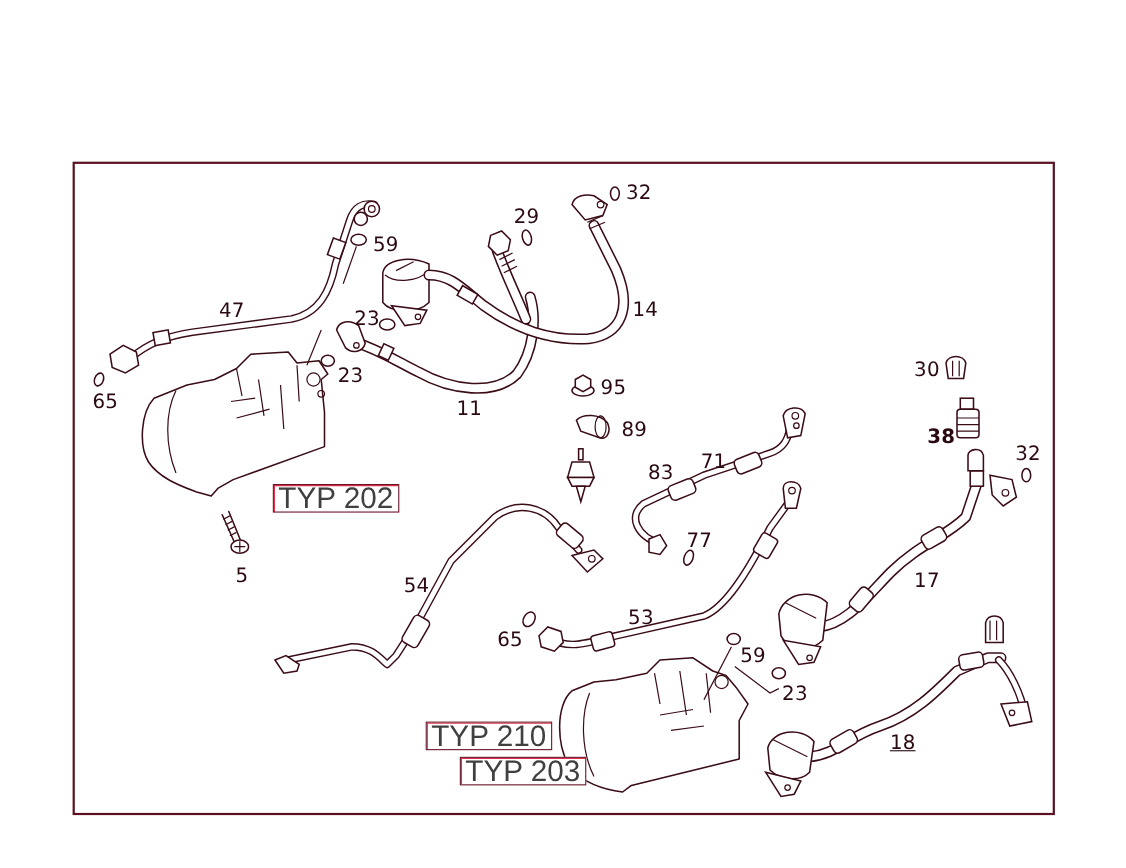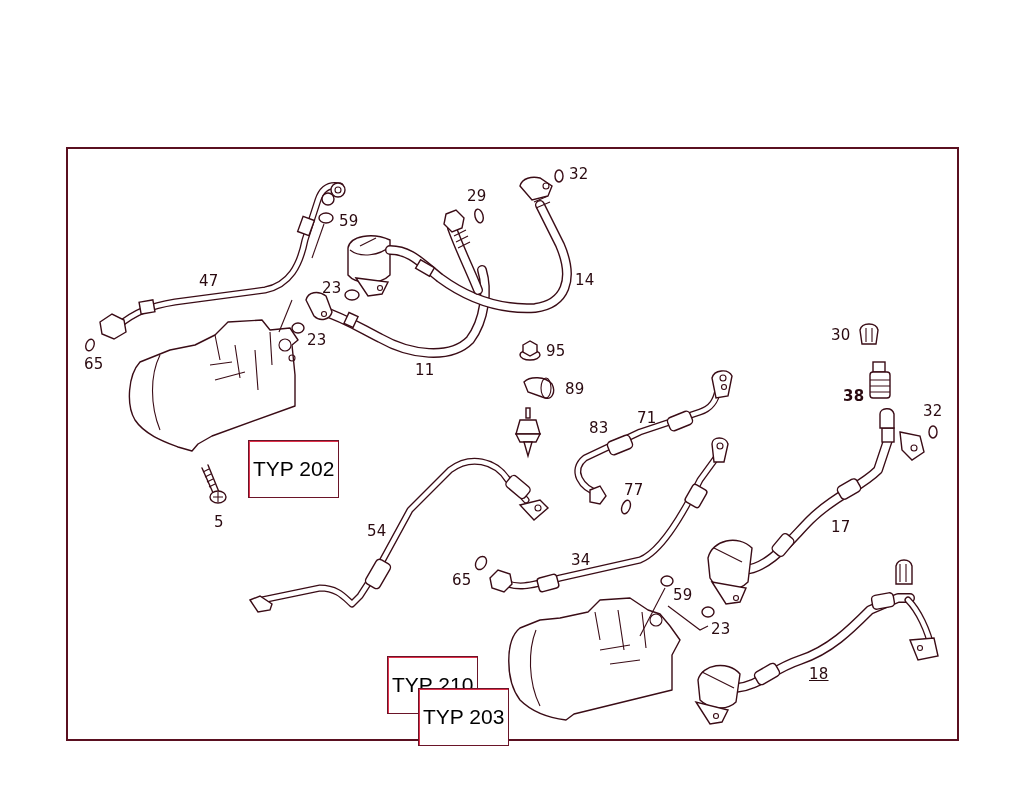--- a/index.html
+++ b/index.html
@@ -1,24 +1,24 @@
 <!DOCTYPE html>
 <html><head>
 <meta charset="utf-8">
 <style>
   html, body { margin: 0; padding: 0; background: #ffffff; }
   body { width: 1024px; height: 789px; position: relative; overflow: hidden;
          font-family: "DejaVu Sans", sans-serif; }
   #diagram { position: absolute; left: 0; top: 0; width: 1024px; height: 789px; }
   .frame { position: absolute; left: 66px; top: 147px; width: 889px; height: 590px;
            border: 2px solid #5a1020; box-sizing: content-box; }
-  .callout { position: absolute; font-size: 15px; color: #2a0a10; line-height: 1;
+  .callout { position: absolute; font-size: 18px; color: #2a0a10; line-height: 1;
              white-space: nowrap; letter-spacing: 0.2px; }
-  .typ { position: absolute; font-family: "Liberation Sans", sans-serif; font-size: 21px;
-         color: #000000; border: 1.5px solid #6a1428; padding: 16px 4px; line-height: 24px;
+  .typ { position: absolute; font-family: "Liberation Sans", sans-serif; font-size: 27px;
+         color: #404040; border: 1.5px solid #6a1428; padding: 0 4px; line-height: 24px;
          background: #fff; box-shadow: 1px 1px 0 #e0304a inset; }
   svg .ln { fill: none; stroke: #3a0c16; stroke-width: 1.4; stroke-linejoin: round; stroke-linecap: round; }
   svg .lt { fill: none; stroke: #3a0c16; stroke-width: 1.1; }
   svg .fl { fill: #ffffff; stroke: #3a0c16; stroke-width: 1.4; }
   svg .hose { fill: none; stroke: #3a0c16; stroke-width: 10; stroke-linecap: round; stroke-linejoin: round; }
   svg .hosein { fill: none; stroke: #ffffff; stroke-width: 7.2; stroke-linecap: round; stroke-linejoin: round; }
   svg .pipe { fill: none; stroke: #3a0c16; stroke-width: 7; stroke-linecap: round; stroke-linejoin: round; }
   svg .pipein { fill: none; stroke: #ffffff; stroke-width: 4.4; stroke-linecap: round; stroke-linejoin: round; }
 </style>
 </head>
@@ -237,18 +237,18 @@
   <span class="callout" style="left:565px;top:382px;">89</span>
   <span class="callout" style="left:551px;top:421px;margin-left:38px;">83</span>
   <span class="callout" style="left:637px;top:411px;">71</span>
   <span class="callout" style="left:624px;top:483px;">77</span>
   <span class="callout" style="left:831px;top:328px;">30</span>
   <span class="callout" style="left:843px;top:389px;font-weight:bold;">38</span>
   <span class="callout" style="left:923px;top:404px;">32</span>
   <span class="callout" style="left:831px;top:520px;">17</span>
   <span class="callout" style="left:214px;top:515px;">5</span>
   <span class="callout" style="left:367px;top:524px;text-align:center;">54</span>
-  <span class="callout" style="left:571px;top:553px;">34</span>
+  <span class="callout" style="left:571px;top:553px;">53</span>
   <span class="callout" style="left:452px;top:573px;">65</span>
   <span class="callout" style="left:673px;top:588px;">59</span>
   <span class="callout" style="left:711px;top:622px;">23</span>
   <span class="callout" style="left:809px;top:667px;text-decoration:underline;">18</span>
 </div>
 
 </body></html>

